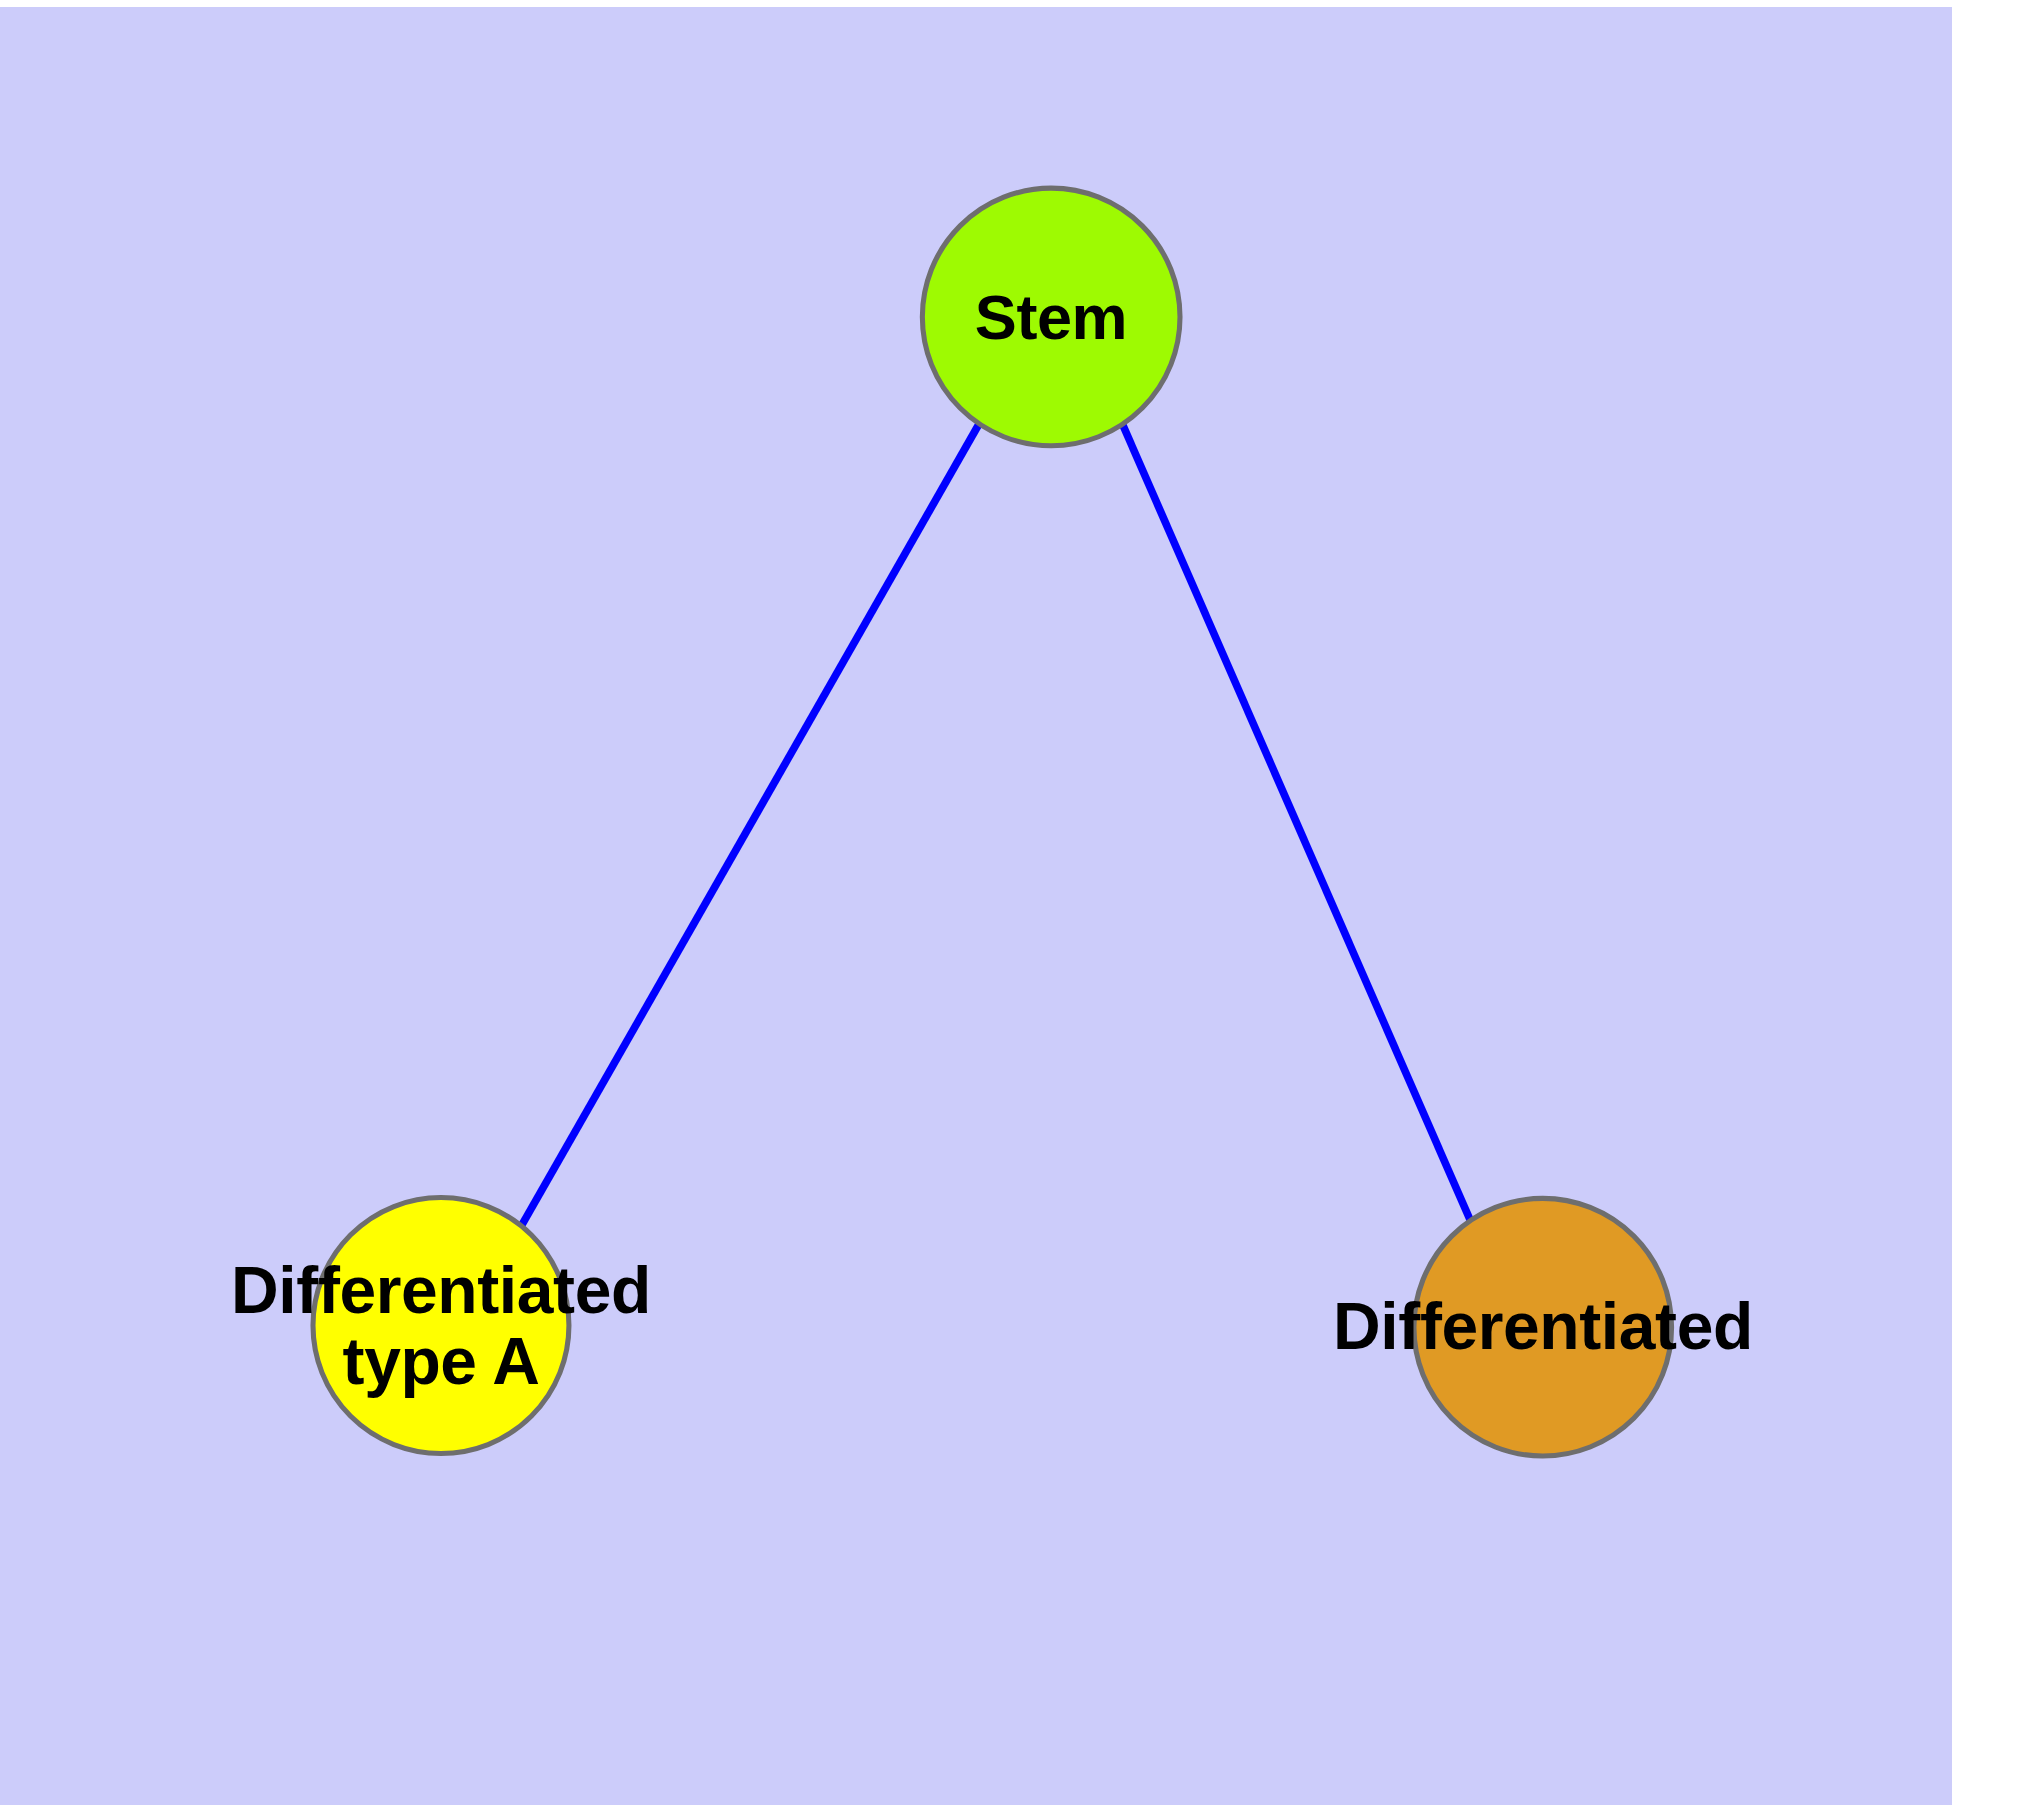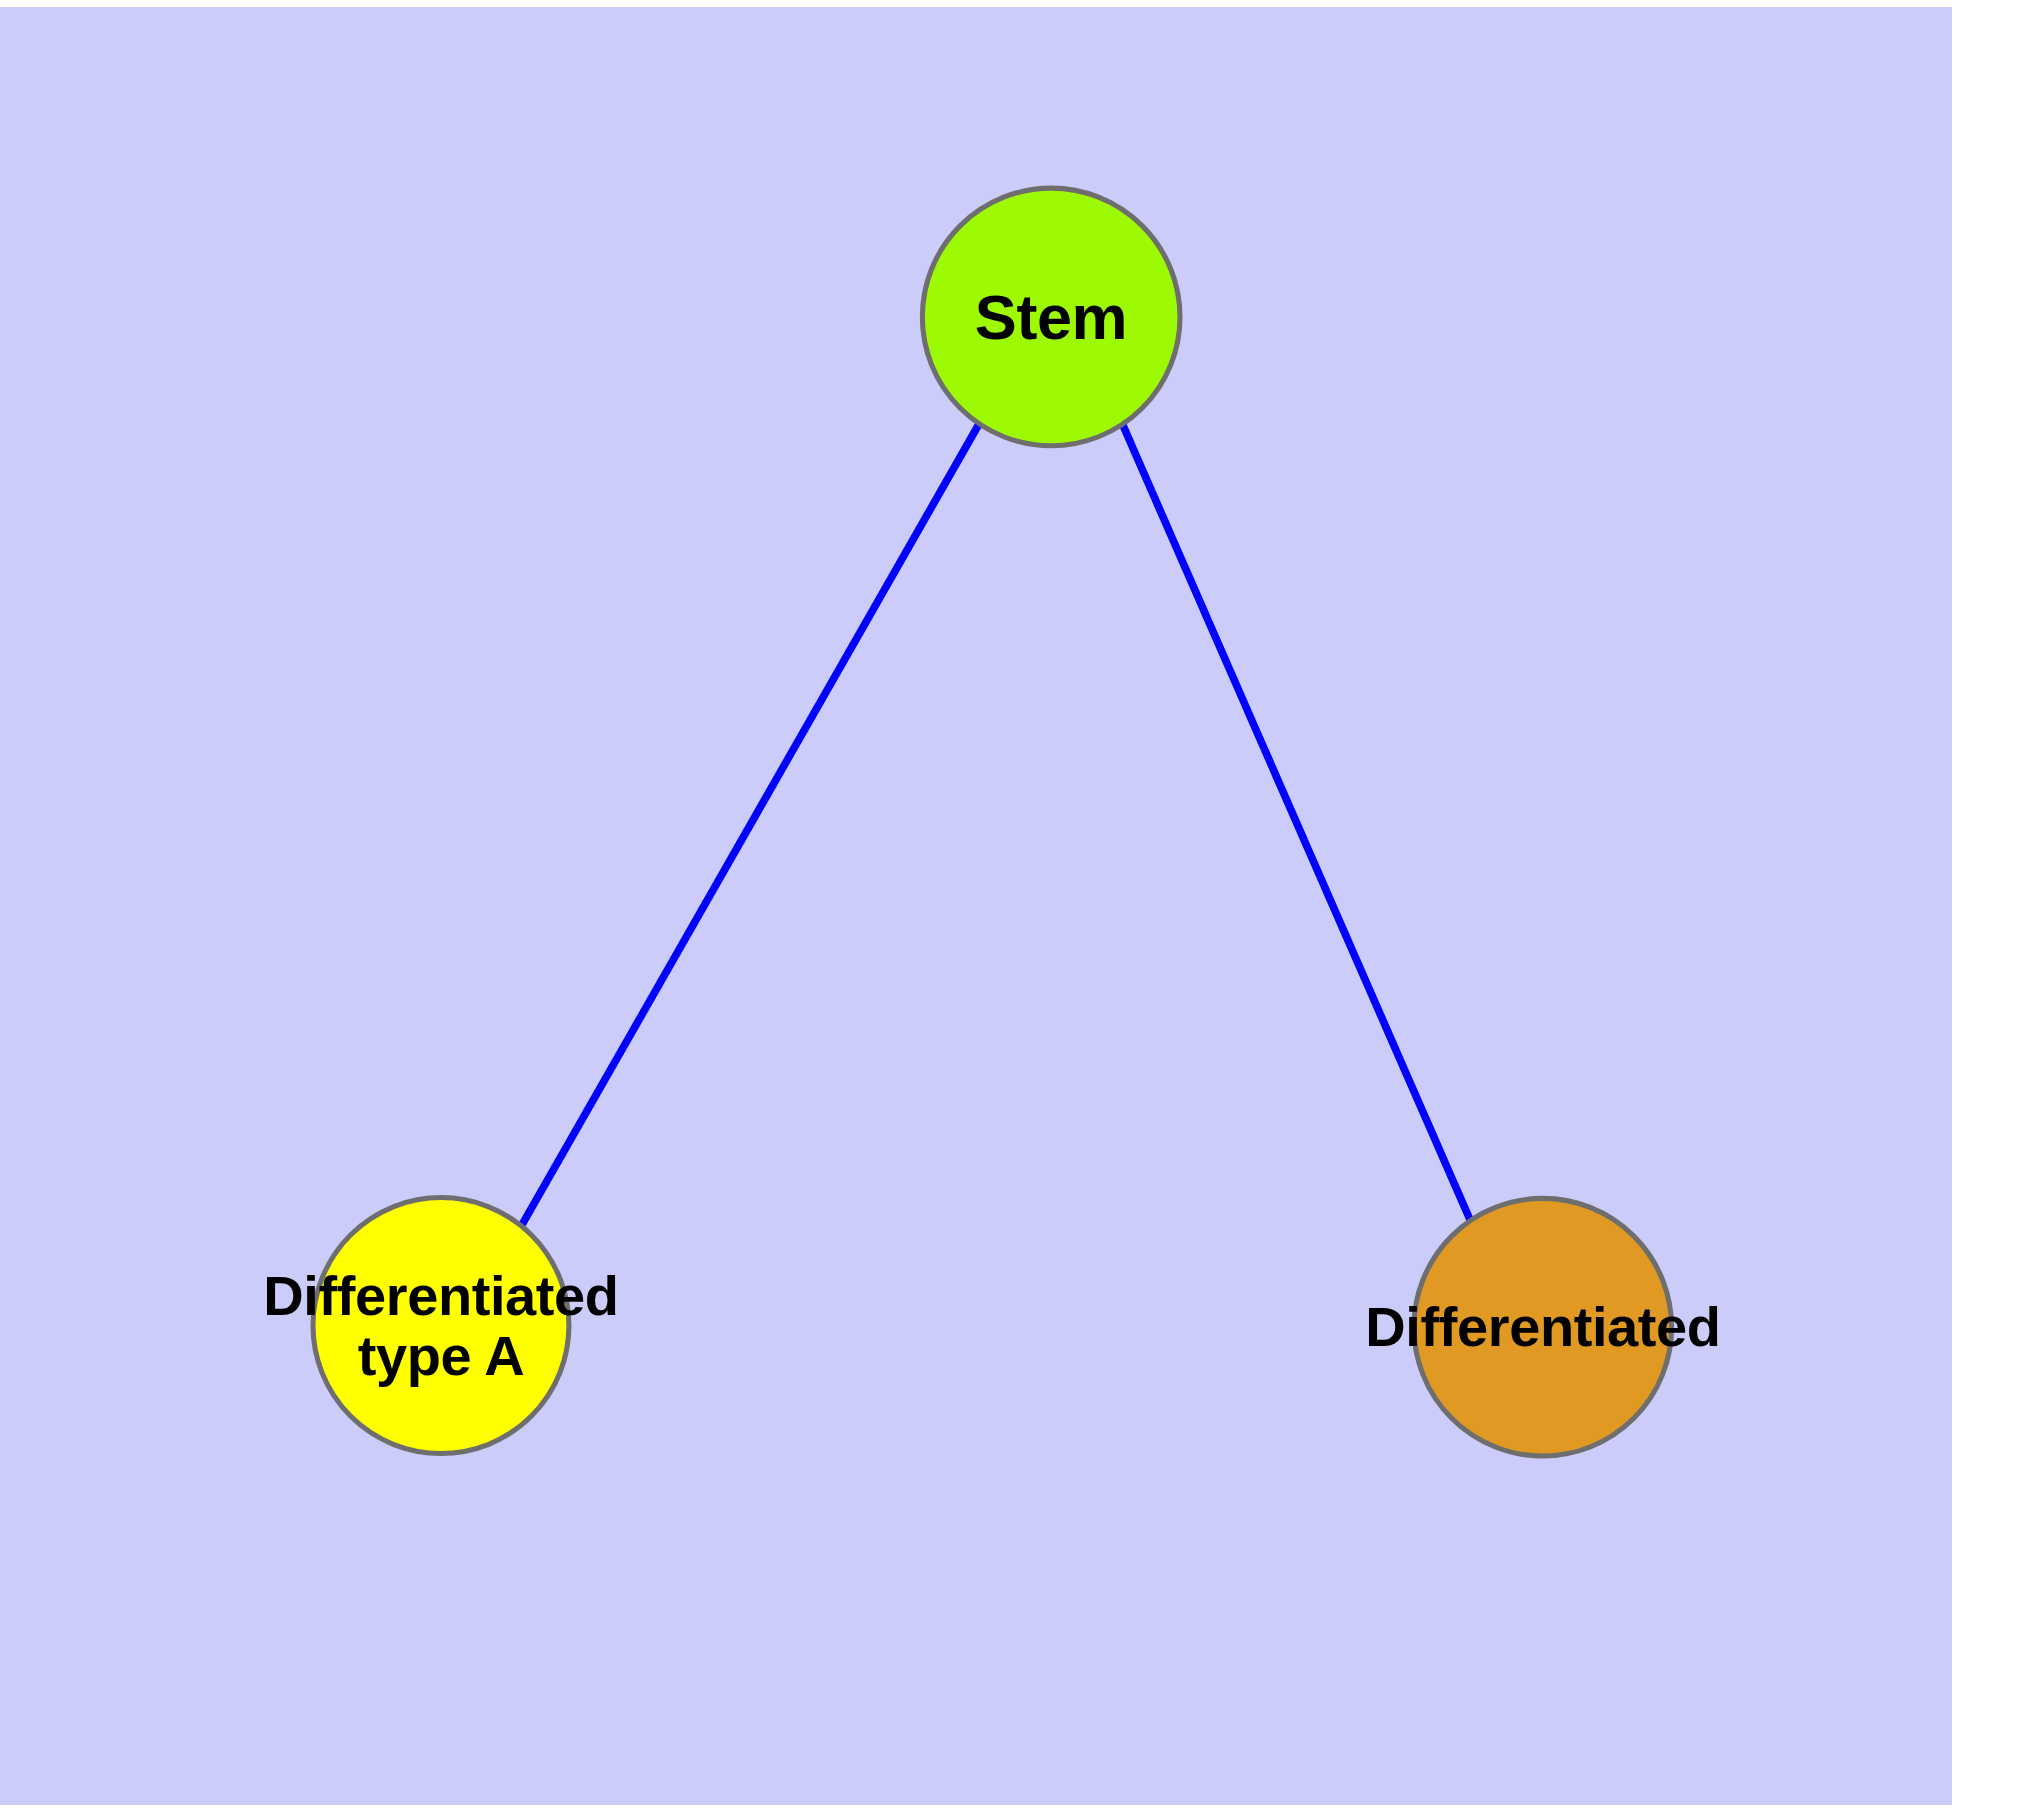--- a/index.html
+++ b/index.html
@@ -50,21 +50,21 @@
     line-height: 1.08;
     white-space: nowrap;
     pointer-events: none;
     transform: translate(-50%, -50%);
   }
   .label-stem {
     font-size: 63px;
     letter-spacing: -0.4px;
   }
   .label-diff {
-    font-size: 56px;
+    font-size: 66px;
     letter-spacing: -0.4px;
   }
 </style>
 </head>
 <body>
 
 <div id="canvas">
 
   <div id="plot-area"></div>
 

